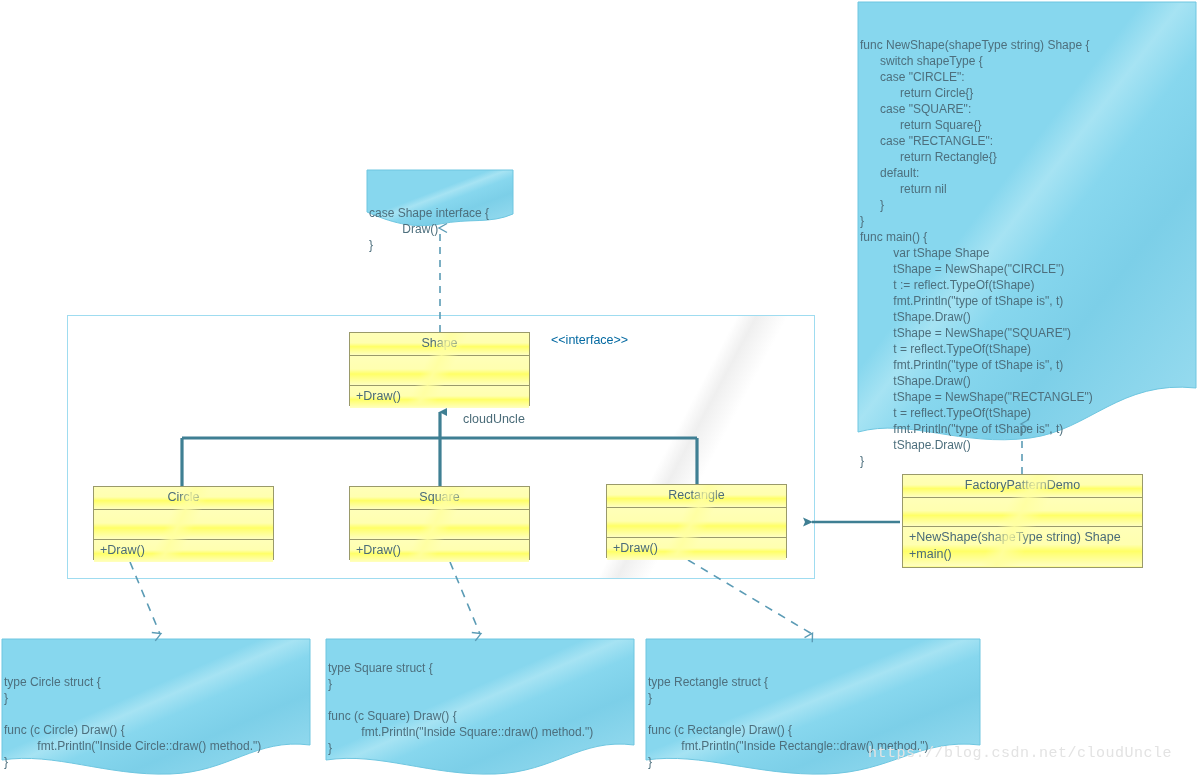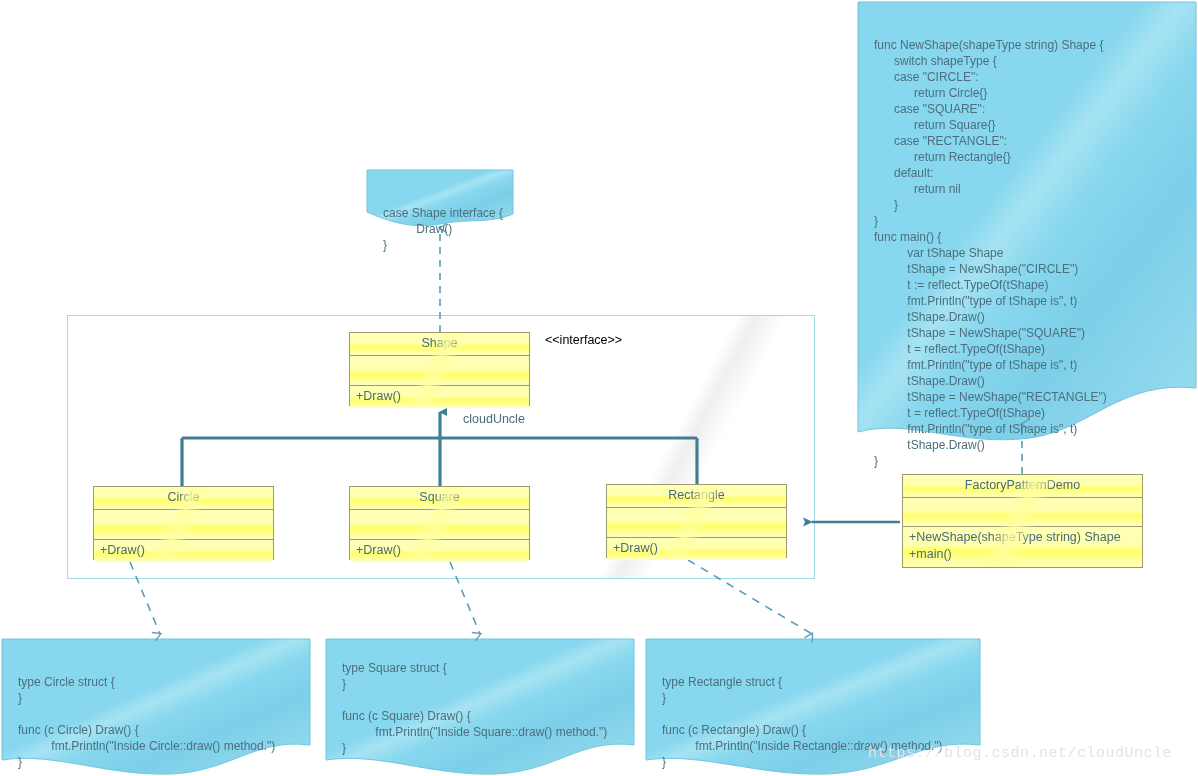--- a/index.html
+++ b/index.html
@@ -96,28 +96,29 @@
   .note {
     position: absolute;
     color: #4d6f7d;
     font-size: 12px;
     line-height: 16px;
     white-space: pre;
     box-sizing: border-box;
   }
   .note .note-text {
     position: relative;
-    padding: 3px 0 0 16px;
+    padding: 3px 0 0 2px;
   }
 
   .stereotype {
     position: absolute;
     font-size: 12.5px;
-    color: #000000;
+    color: #0369a1;
     white-space: nowrap;
+    margin-left: 6px;
   }
   .edge-label {
     position: absolute;
     font-size: 12.5px;
     color: #4a6b78;
     white-space: nowrap;
   }
   #watermark {
     position: absolute;
     font-family: "Liberation Mono", monospace;

